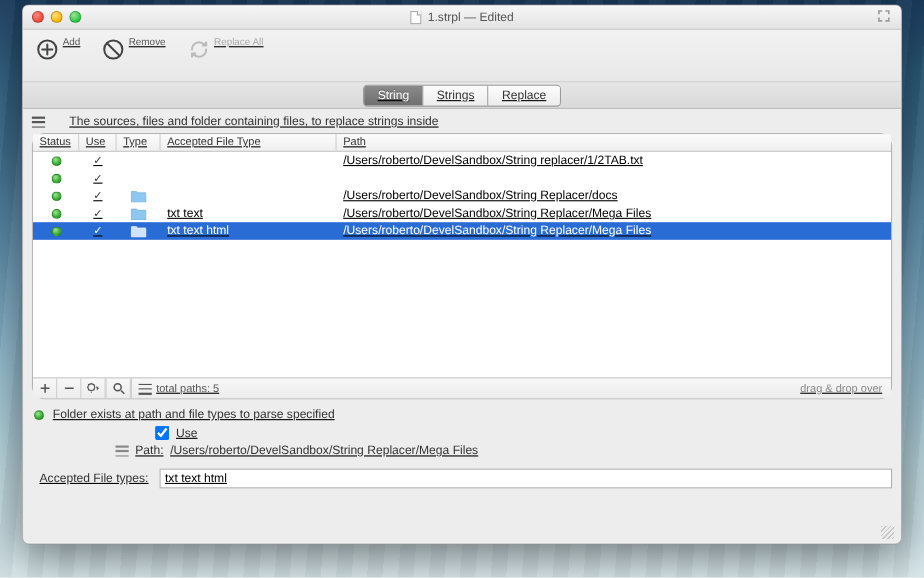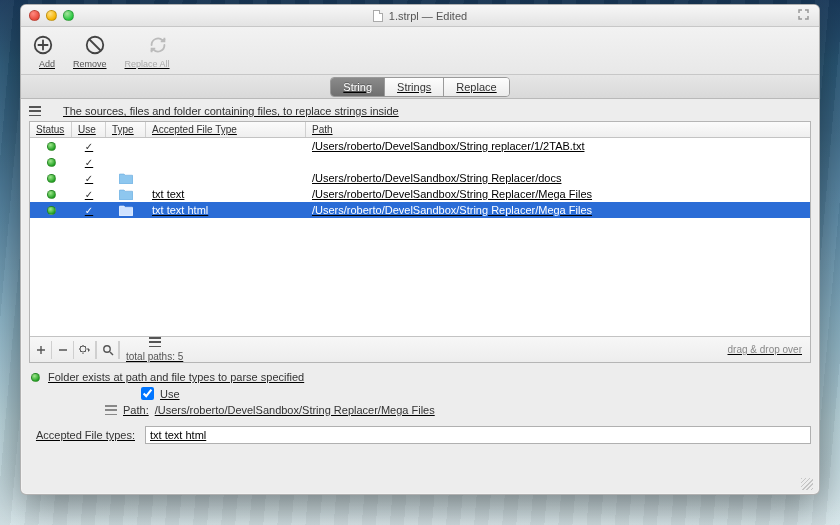--- a/index.html
+++ b/index.html
@@ -37,62 +37,62 @@
   .dot.green{background:radial-gradient(circle at 35% 30%,#a5e39d,#28c840 70%);}
   .title-center { position:absolute; left:0; right:0; text-align:center; font-size:11px; color:#555; display:flex; align-items:center; justify-content:center; gap:6px; pointer-events:none;}
   .title-center .doc-icon { width:10px; height:12px; background:#fff; border:1px solid #aaa; position:relative; }
   .title-center .doc-icon::after{content:"";position:absolute;right:-1px;top:-1px;width:3px;height:3px;border-left:1px solid #aaa;border-bottom:1px solid #aaa;background:#f0f0f0;}
   .fullscreen { margin-left:auto; color:#888; font-size:11px; padding:0 2px;}
   .toolbar {
     height: 48px; display:flex; align-items:flex-start; gap:18px; padding:6px 10px 2px;
     background: linear-gradient(#f2f2f2,#e8e8e8);
     border-bottom:1px solid #c7c7c7;
   }
-  .tb-item { display:flex; flex-direction:column; align-items:flex-end; font-size:9px; color:#555; gap:2px;}
+  .tb-item { display:flex; flex-direction:row; align-items:flex-start; font-size:9px; color:#555; gap:2px;}
   .tb-item.disabled { color:#aaa; }
   .tb-icon { width:24px; height:24px; display:flex; align-items:center; justify-content:center; }
   .tb-icon svg { width:22px; height:22px; }
   .tabs-row {
     height:24px; display:flex; align-items:center; justify-content:center;
     background: linear-gradient(#e6e6e6,#d9d9d9);
     border-bottom:1px solid #b9b9b9;
   }
   .seg { display:inline-flex; border:1px solid #9a9a9a; border-radius:4px; overflow:hidden; box-shadow:0 1px 0 rgba(255,255,255,0.6) inset;}
   .seg button {
     border:none; background:linear-gradient(#fdfdfd,#ececec); padding:2px 12px; font-size:11px; color:#333;
     border-right:1px solid #9a9a9a; height:18px; line-height:14px;
   }
   .seg button:last-child{border-right:none;}
   .seg button.active { background:linear-gradient(#8a8a8a,#6f6f6f); color:#fff; text-shadow:0 -1px 0 rgba(0,0,0,0.3);}
   .content { flex:1; display:flex; flex-direction:column; padding:4px 8px 8px; }
   .desc-row { display:flex; align-items:center; gap:22px; font-size:11px; color:#333; padding:2px 0 4px;}
   .hamburger-icon { width:12px; height:10px; display:inline-flex; flex-direction:column; justify-content:space-between;}
   .hamburger-icon span{height:1.5px;background:#555;}
 
-  .table-wrap { border:1px solid #b5b5b5; background:#fff; border-radius:0; display:flex; flex-direction:column; height:242px;}
+  .table-wrap { border:1px solid #b5b5b5; background:#fff; border-radius:12px; display:flex; flex-direction:column; height:242px;}
   .thead { display:flex; background:linear-gradient(#fbfbfb,#efefef); border-bottom:1px solid #c3c3c3; font-size:10px; color:#333;}
   .thead div { padding:2px 6px; border-right:1px solid #d0d0d0;}
   .col-status{width:42px;} .col-use{width:34px;} .col-type{width:40px;} .col-aft{width:160px;} .col-path{flex:1;border-right:none !important;}
   .tbody { flex:1; overflow:auto; font-size:11px; }
   .row { display:flex; align-items:center; height:16px; }
   .row > div { padding:0 6px; overflow:hidden; white-space:nowrap; text-overflow:ellipsis;}
   .row .col-status{display:flex;align-items:center;justify-content:center;}
   .row .col-use{display:flex;align-items:center;justify-content:center;}
   .row .col-type{display:flex;align-items:center;justify-content:center;}
   .row.selected { background:#2a6cd6; color:#fff; }
   .status-dot{width:9px;height:9px;border-radius:50%;background:radial-gradient(circle at 35% 30%,#9fe88c,#28a428 70%);border:0.5px solid rgba(0,0,0,0.2);}
   .check{font-size:10px;color:#333;}
   .row.selected .check{color:#fff;}
   .folder-icon{width:14px;height:11px;}
   .folder-icon svg{display:block;}
 
   .table-footer { display:flex; align-items:center; border-top:1px solid #c3c3c3; background:linear-gradient(#f7f7f7,#ededed); font-size:10px; color:#555;}
   .tf-btn { width:22px; height:18px; display:flex; align-items:center; justify-content:center; border-right:1px solid #cfcfcf; }
   .tf-sep{width:1px;background:#cfcfcf;height:18px;}
-  .tf-text{padding:0 6px; display:flex; align-items:center; gap:4px;flex-direction:column;}
+  .tf-text{padding:0 6px; display:flex; align-items:flex-end; gap:4px;}
   .tf-right{margin-left:auto;padding-right:8px;color:#888;}
 
   .detail-block { margin-top:6px; font-size:11px; color:#333; }
   .detail-row{display:flex;align-items:center;gap:6px;padding:2px 0;}
   .detail-row.indent{padding-left:64px;}
   .label-right{width:110px;text-align:right;padding-right:4px;color:#333;}
   input[type=text].field{
     flex:1; height:18px; font-size:11px; padding:1px 4px; border:1px solid #b0b0b0; background:#fff;
   }
   input[type=checkbox]{width:13px;height:13px;}

